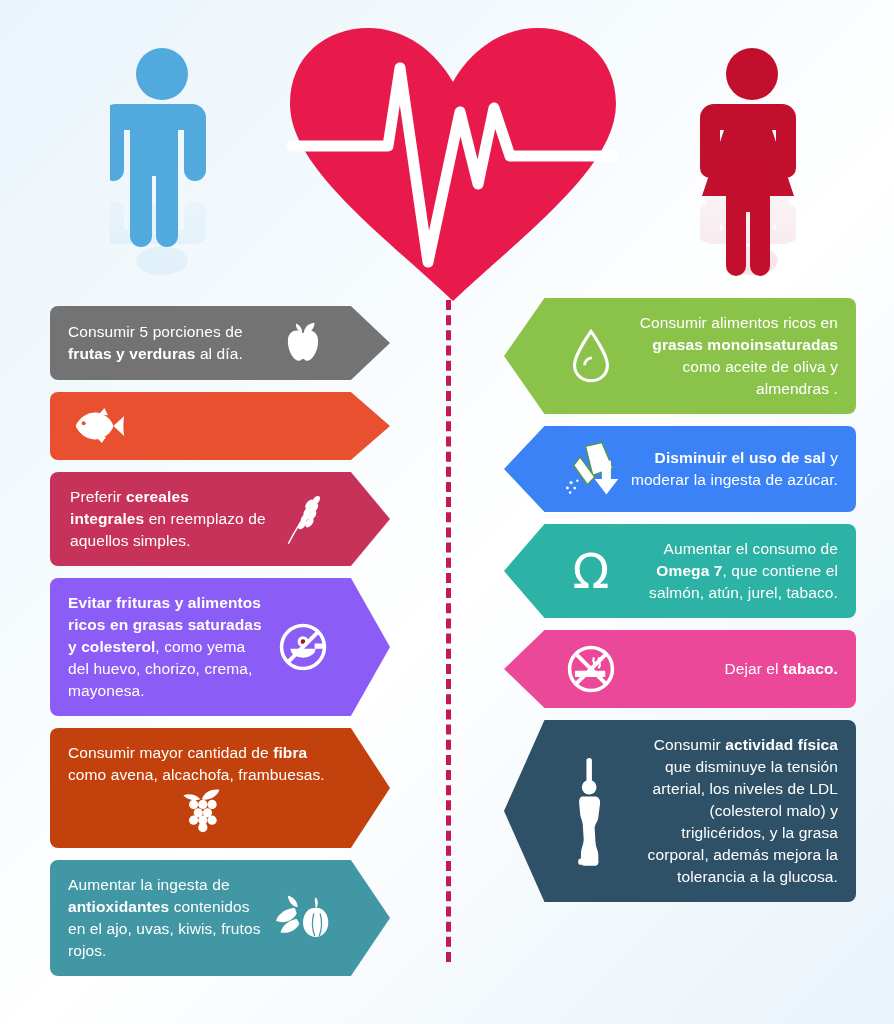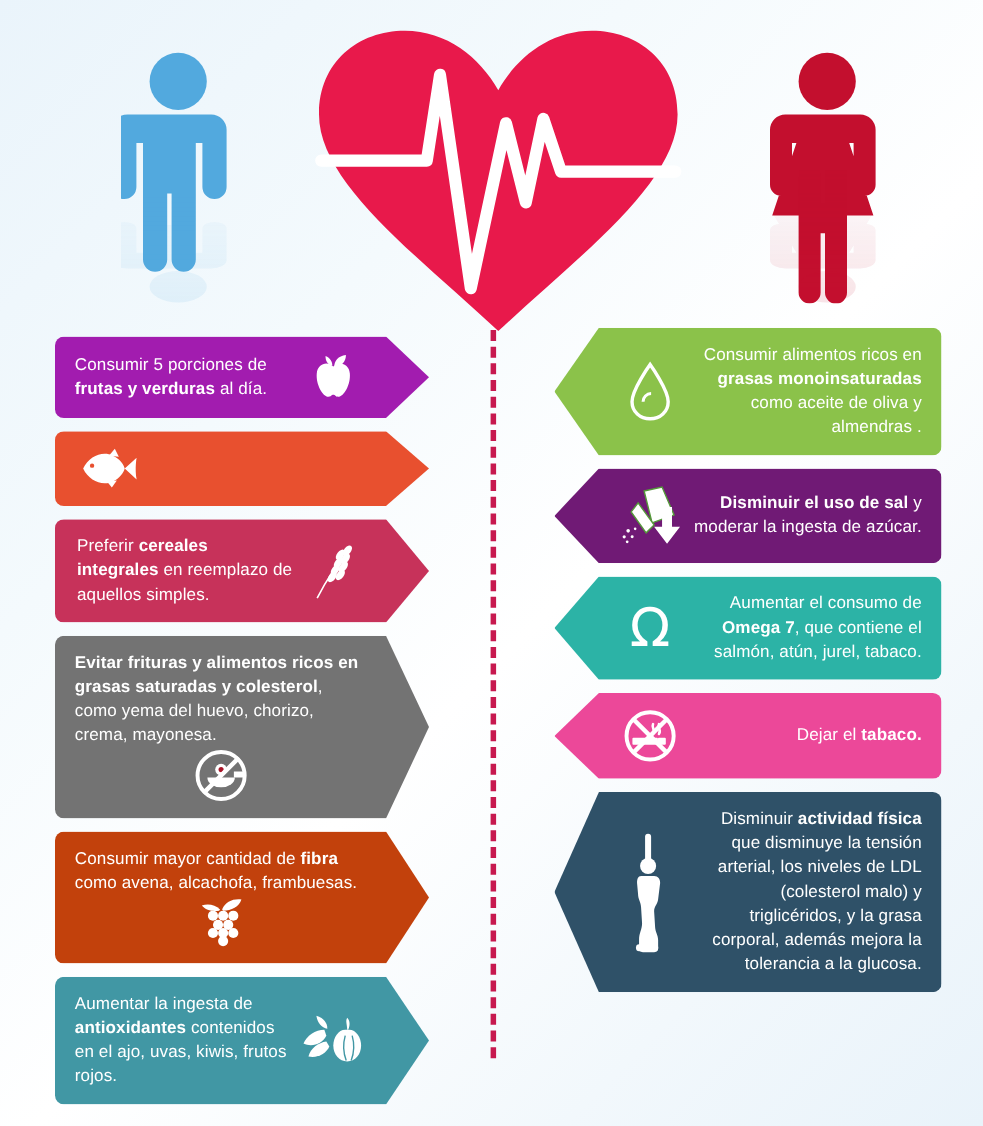--- a/index.html
+++ b/index.html
@@ -165,21 +165,21 @@
       <svg class="reflect" viewBox="0 0 105 230" width="105" height="230" aria-hidden="true" style="position:absolute;left:0;top:230px;">
         <use href="#womanbody"></use>
       </svg>
     </div>
   </div>
 
   <div class="divider"></div>
 
   <div class="col-left">
 
-    <div class="banner banner-left" style="background-color: #a21caf;">
+    <div class="banner banner-left" style="background-color: #737373;">
       <div class="banner-text"><span>Consumir 5 porciones de </span><b>frutas y verduras</b><span> al día.</span></div>
       <div class="banner-icon">
         <svg viewBox="0 0 52 52" width="46" height="46" aria-hidden="true">
           <path d="M26,15 C20,9 10,12 9,22 C8,33 15,46 21,46 C24,46 24,44 26,44 C28,44 28,46 31,46 C37,46 44,33 43,22 C42,12 32,9 26,15 Z" fill="#fff"></path>
           <path d="M27,15 C27,9 31,4 39,3 C39,10 34,15 27,15 Z" fill="#fff"></path>
           <path d="M25,14 C25,10 23,6 18,4 C18,9 20,13 25,14 Z" fill="#fff"></path>
         </svg>
       </div>
     </div>
 
@@ -209,21 +209,21 @@
             <ellipse cx="29" cy="21" rx="3.4" ry="6" transform="rotate(38 29 21)"></ellipse>
             <ellipse cx="34" cy="25" rx="3.4" ry="6" transform="rotate(38 34 25)"></ellipse>
             <ellipse cx="26" cy="28" rx="3.4" ry="6" transform="rotate(38 26 28)"></ellipse>
             <ellipse cx="31" cy="33" rx="3.4" ry="6" transform="rotate(38 31 33)"></ellipse>
             <ellipse cx="23" cy="35" rx="3.4" ry="6" transform="rotate(38 23 35)"></ellipse>
           </g>
         </svg>
       </div>
     </div>
 
-    <div class="banner banner-left" style="background-color: #737373; flex-direction: column;">
+    <div class="banner banner-left" style="background-color: #8b5cf6;">
       <div class="banner-text"><b>Evitar frituras y alimentos ricos en grasas saturadas y colesterol</b><span>, como yema del huevo, chorizo, crema, mayonesa.</span></div>
       <div class="banner-icon">
         <svg viewBox="0 0 56 56" width="50" height="50" aria-hidden="true">
           <circle cx="28" cy="28" r="24" fill="none" stroke="#fff" stroke-width="4"></circle>
           <path d="M14,30 a14,10 0 0 0 28,0 z" fill="#fff"></path>
           <path d="M41,30 h9 a3,3 0 0 0 0,-6 h-9 z" fill="#fff"></path>
           <circle cx="28" cy="22" r="6" fill="#fff"></circle>
           <circle cx="28" cy="22" r="2.6" fill="#a81427"></circle>
           <line x1="10" y1="46" x2="46" y2="10" stroke="#fff" stroke-width="4.5"></line>
         </svg>
@@ -273,21 +273,21 @@
     <div class="banner banner-right" style="background-color: rgb(139, 194, 74);">
       <div class="banner-icon">
         <svg viewBox="0 0 46 60" width="42" height="56" aria-hidden="true">
           <path d="M23,3 C23,3 41,28 41,40 C41,50 33,57 23,57 C13,57 5,50 5,40 C5,28 23,3 23,3 Z" fill="none" stroke="#fff" stroke-width="3.4"></path>
           <path d="M16,40 a8,8 0 0 1 8,-8" fill="none" stroke="#fff" stroke-width="3"></path>
         </svg>
       </div>
       <div class="banner-text"><span>Consumir alimentos ricos en </span><b>grasas monoinsaturadas</b><span> como aceite de oliva y almendras .</span></div>
     </div>
 
-    <div class="banner banner-right" style="background-color: #701a75;">
+    <div class="banner banner-right" style="background-color: #3b82f6;">
       <div class="banner-icon">
         <svg viewBox="0 0 64 62" width="58" height="58" aria-hidden="true">
           <g fill="#fff" stroke="#55993a" stroke-width="1.4">
             <path d="M26,6 L44,2 L56,30 L34,38 Z"></path>
             <path d="M20,18 L36,40 L28,48 L13,27 Z"></path>
           </g>
           <g fill="#fff">
             <circle cx="10" cy="46" r="1.8"></circle>
               <circle cx="6" cy="52" r="1.6"></circle>
             <circle cx="14" cy="52" r="1.5"></circle>
@@ -327,17 +327,17 @@
       <div class="banner-icon">
         <svg viewBox="0 0 46 120" width="42" height="116" aria-hidden="true">
           <g fill="#fff">
             <rect x="18" y="2" width="6" height="28" rx="3"></rect>
             <circle cx="21" cy="34" r="8"></circle>
             <path d="M14,44 h13 c4,0 6,3 6,7 l-2,16 c-0.5,5 -4,7 -4,12 l1,16 c0.3,5 3,8 3,13 v8 c0,3 -2,4 -5,4 h-9 c-3,0 -5,-1 -5,-4 v-9 c0,-6 3,-10 3,-16 l-1,-16 c-0.3,-5 -3,-8 -3,-13 l-1,-11 c0,-4 1,-7 4,-7 z"></path>
             <rect x="9" y="112" width="22" height="7" rx="3"></rect>
           </g>
         </svg>
       </div>
-      <div class="banner-text"><span>Disminuir </span><b>actividad física</b><span> que disminuye la tensión arterial, los niveles de LDL (colesterol malo) y triglicéridos, y la grasa corporal, además mejora la tolerancia a la glucosa.</span></div>
+      <div class="banner-text"><span>Consumir </span><b>actividad física</b><span> que disminuye la tensión arterial, los niveles de LDL (colesterol malo) y triglicéridos, y la grasa corporal, además mejora la tolerancia a la glucosa.</span></div>
     </div>
   </div>
 
 </div>
 
 </body></html>

